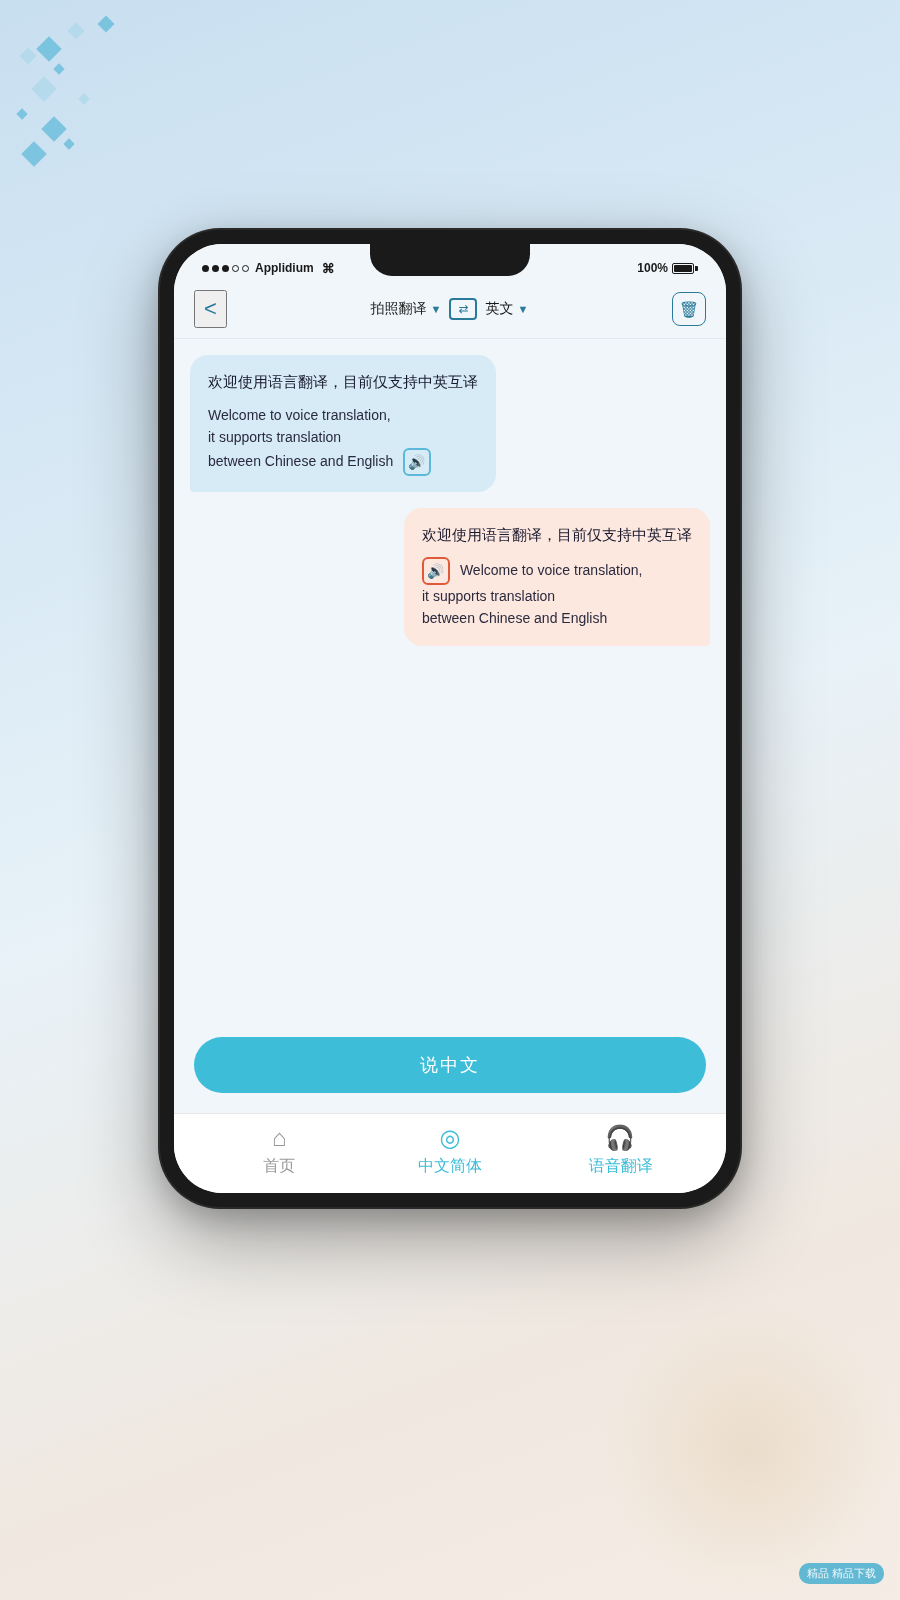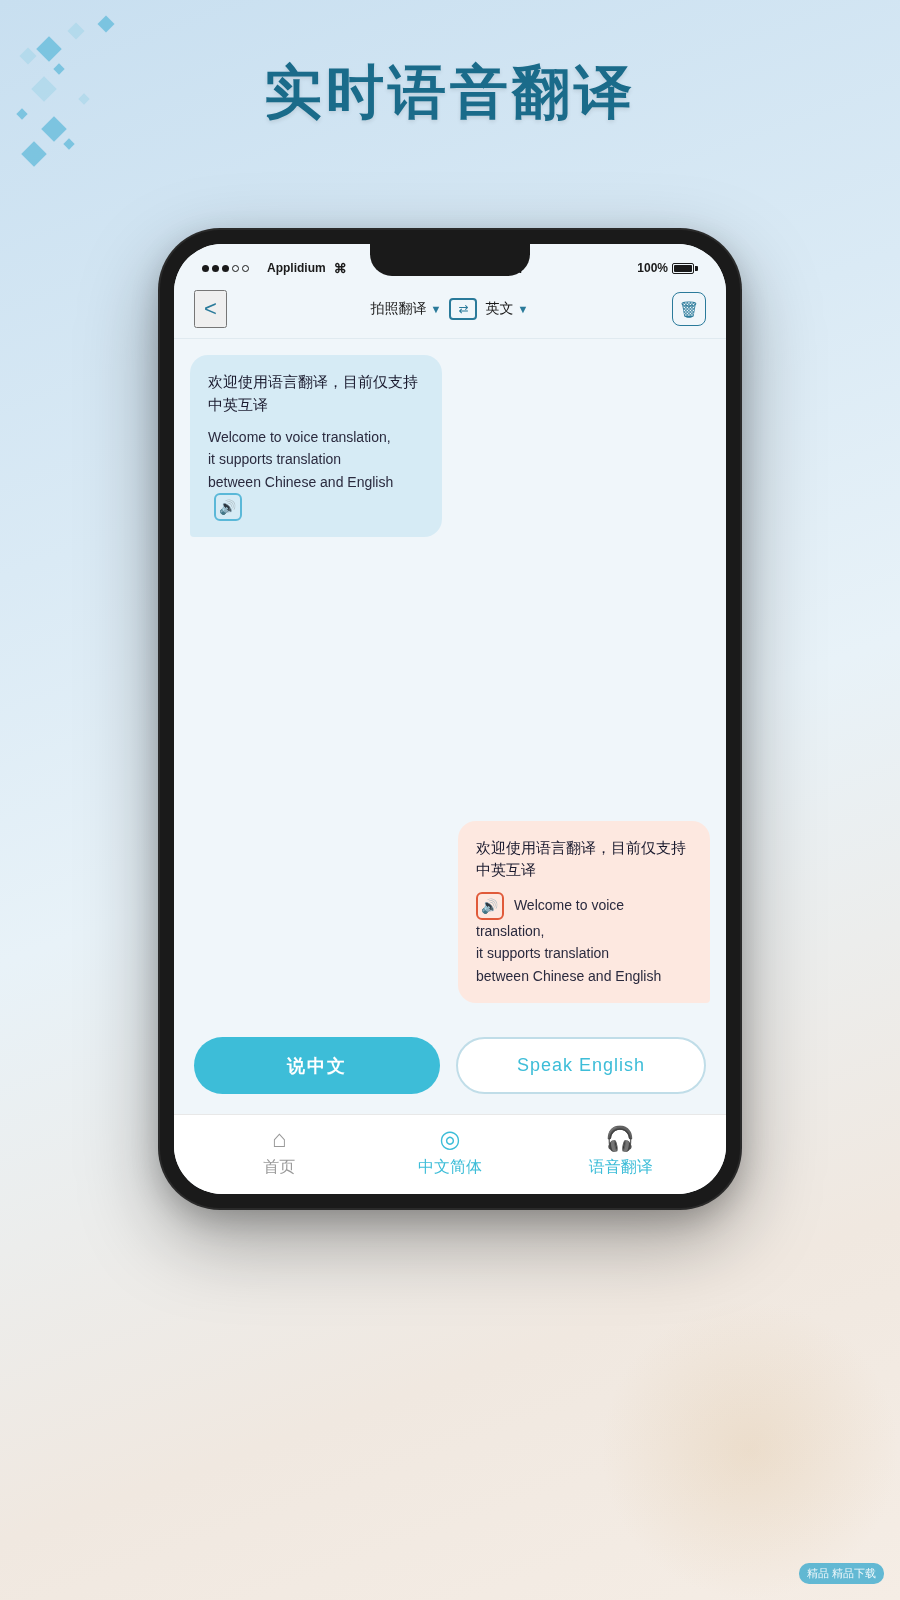--- a/index.html
+++ b/index.html
@@ -137,21 +137,21 @@
       border: 1.5px solid #1a1a1a;
     }
 
     .wifi-icon {
       margin-left: 4px;
       font-size: 13px;
     }
 
     .carrier-name {
       font-size: 12px;
-      margin-left: 14px;
+      margin-left: 2px;
     }
 
     .status-center { font-size: 14px; font-weight: 600; }
 
     .status-right {
       display: flex; align-items: center; gap: 4px;
       font-size: 12px;
     }
 
     .battery-icon {
@@ -238,21 +238,21 @@
       font-size: 16px;
       cursor: pointer;
     }
 
     
     .chat-area {
       padding: 16px 16px;
       background: #f0f6fa;
       min-height: 680px;
       display: flex;
-      flex-direction: row;
+      flex-direction: column;
       gap: 16px;
     }
 
     
     .bubble-left {
       background: #d6ebf5;
       border-radius: 18px 18px 18px 4px;
       padding: 16px 18px;
       max-width: 88%;
       align-self: flex-start;
@@ -317,21 +317,21 @@
     }
 
     .btn-chinese {
       flex: 1;
       background: #3dbdd8;
       color: white;
       border: none;
       border-radius: 30px;
       padding: 16px 20px;
       font-size: 18px;
-      font-weight: 700;
+      font-weight: 400;
       cursor: pointer;
       letter-spacing: 2px;
     }
 
     .btn-english {
       flex: 1;
       background: white;
       color: #3dbdd8;
       border: 2px solid #c0dde8;
       border-radius: 30px;
@@ -411,21 +411,20 @@
   <div class="diamond sm" style="top:18px; left:100px;"></div>
   <div class="diamond xs light" style="top:95px; left:80px;"></div>
   <div class="diamond" style="top:120px; left:45px;"></div>
   <div class="diamond xs" style="top:110px; left:18px;"></div>
   <div class="diamond sm light" style="top:50px; left:22px;"></div>
   <div class="diamond" style="top:145px; left:25px;"></div>
   <div class="diamond xs" style="top:140px; left:65px;"></div>
 </div>
 
 <div class="top-section">
-  <div class="main-title">实时语音翻译</div>
 </div>
 
 <div class="phone-wrapper">
   <div class="phone-frame">
     <div class="phone-screen">
 
       <div class="notch"></div>
 
       <div class="status-bar">
         <div class="status-left">
@@ -486,21 +485,20 @@
           <div class="bubble-english">
             <span class="audio-btn-left">🔊</span>
             Welcome to voice translation,<br>it supports translation<br>between Chinese and English
           </div>
         </div>
 
       </div>
 
       <div class="bottom-buttons">
         <button class="btn-chinese">说中文</button>
-        <button class="btn-english">Speak English</button>
       </div>
 
       <div class="tab-bar">
         <div class="tab-item">
           <span class="tab-icon">⌂</span>
           <span class="tab-label">首页</span>
         </div>
         <div class="tab-item">
           <span class="tab-icon" style="color:#3dbdd8;">◎</span>
           <span class="tab-label" style="color:#3dbdd8;">中文简体</span>

